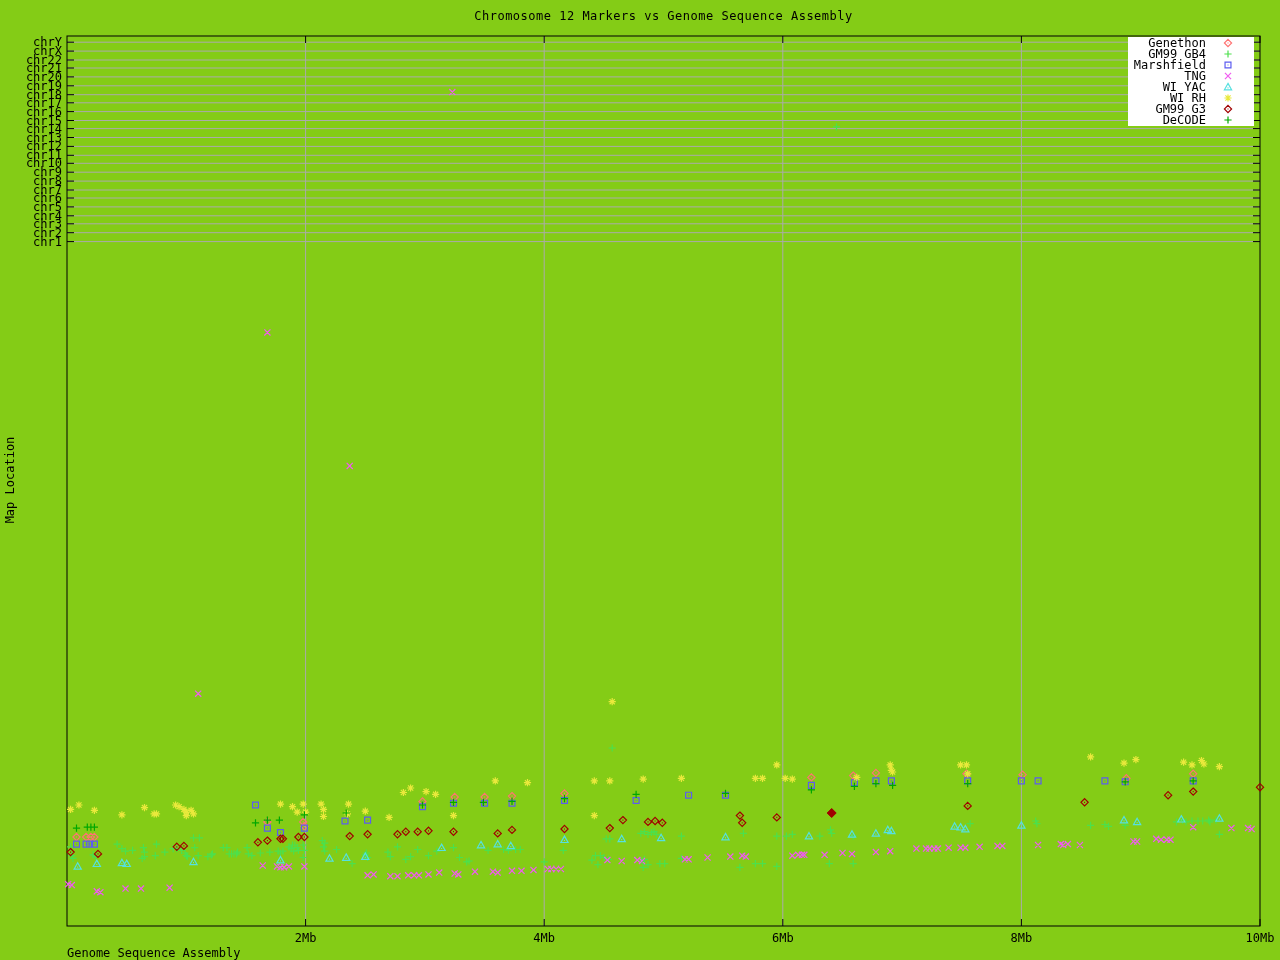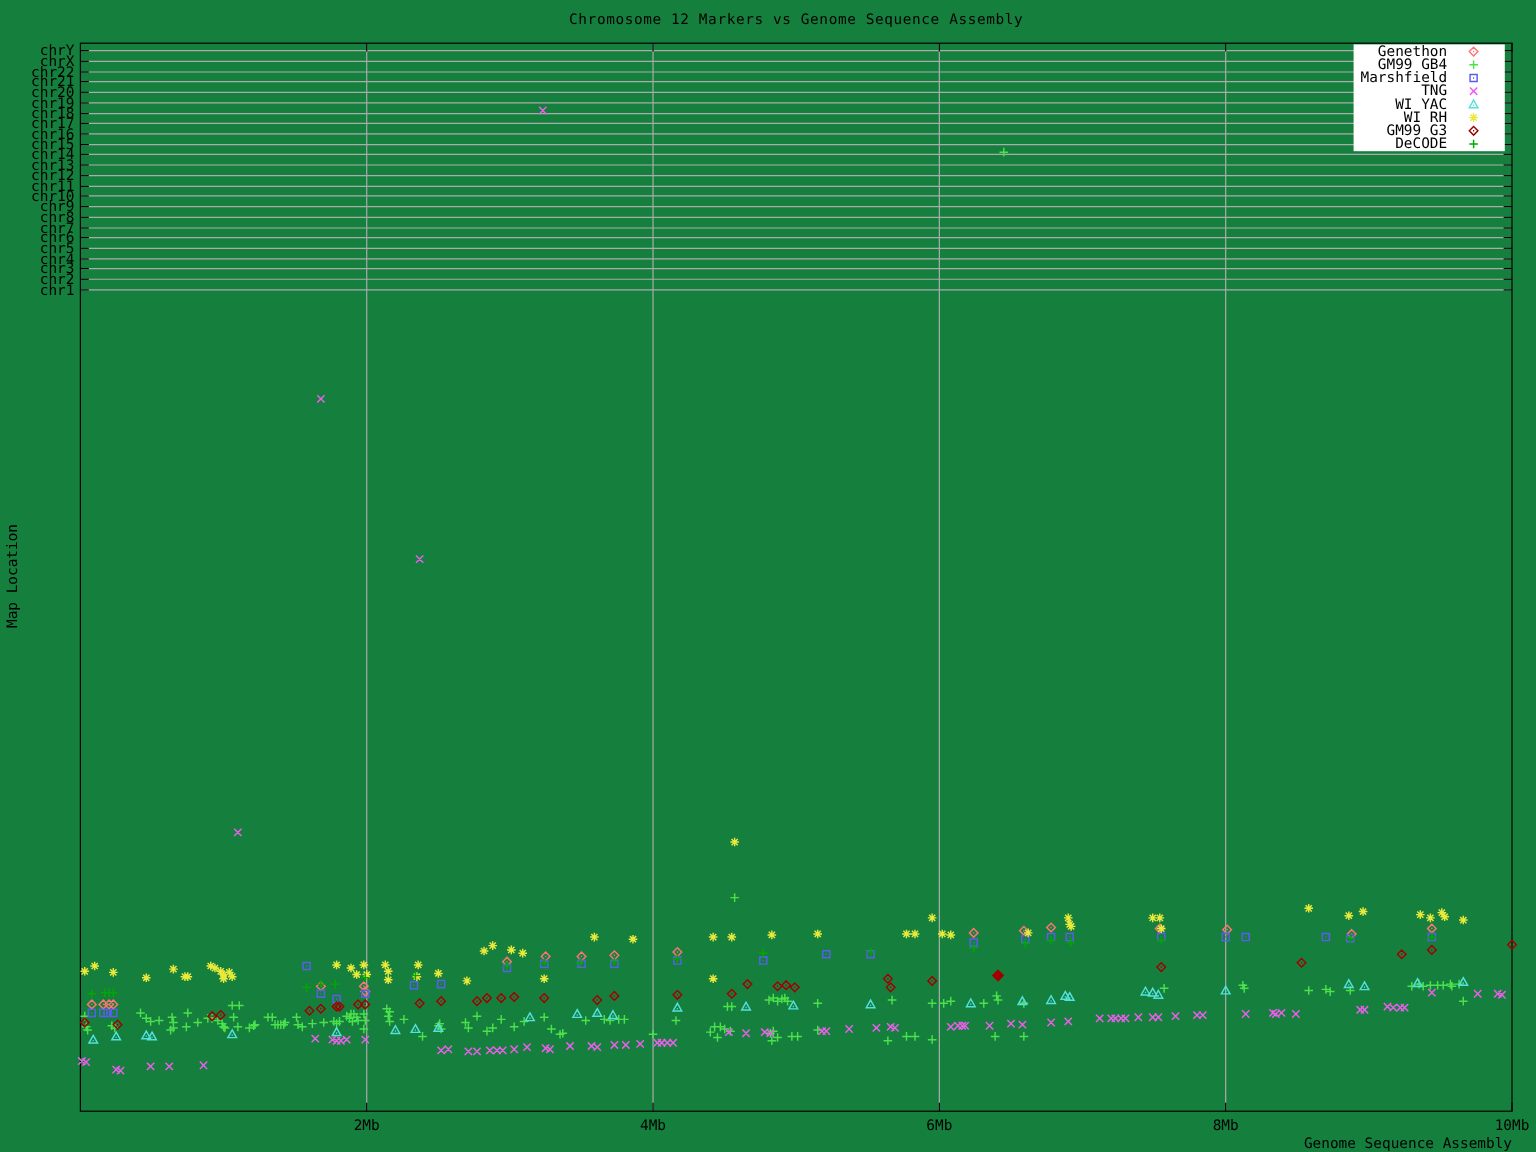--- a/index.html
+++ b/index.html
@@ -1,21 +1,21 @@
 <!DOCTYPE html>
 <html><head>
 <meta charset="utf-8">
 <style>
   html,body{margin:0;padding:0;background:#ffffff;}
-  .stage{position:relative;width:1280px;height:960px;background:#15803d;overflow:hidden;
+  .stage{position:relative;width:1280px;height:960px;background:#84cc16;overflow:hidden;
          font-family:"DejaVu Sans Mono","Liberation Mono",monospace;color:#000;}
   .stage svg{position:absolute;left:0;top:0;}
   .title{position:absolute;left:67px;top:9px;width:1193px;text-align:center;
          font-size:12px;letter-spacing:0.5px;}
-  .xlab{position:absolute;left:67px;top:946px;width:1193px;text-align:right;font-size:12px;}
+  .xlab{position:absolute;left:67px;top:946px;width:1193px;text-align:left;font-size:12px;}
   .ylab{position:absolute;left:10px;top:480px;font-size:12px;white-space:nowrap;
         transform:translate(-50%,-50%) rotate(-90deg);}
   text{font-family:"DejaVu Sans Mono","Liberation Mono",monospace;font-size:12px;fill:#000;}
 </style>
 </head>
 <body>
 
 <div class="stage">
   <div class="title">Chromosome 12 Markers vs Genome Sequence Assembly</div>
   <div class="ylab">Map Location</div>

